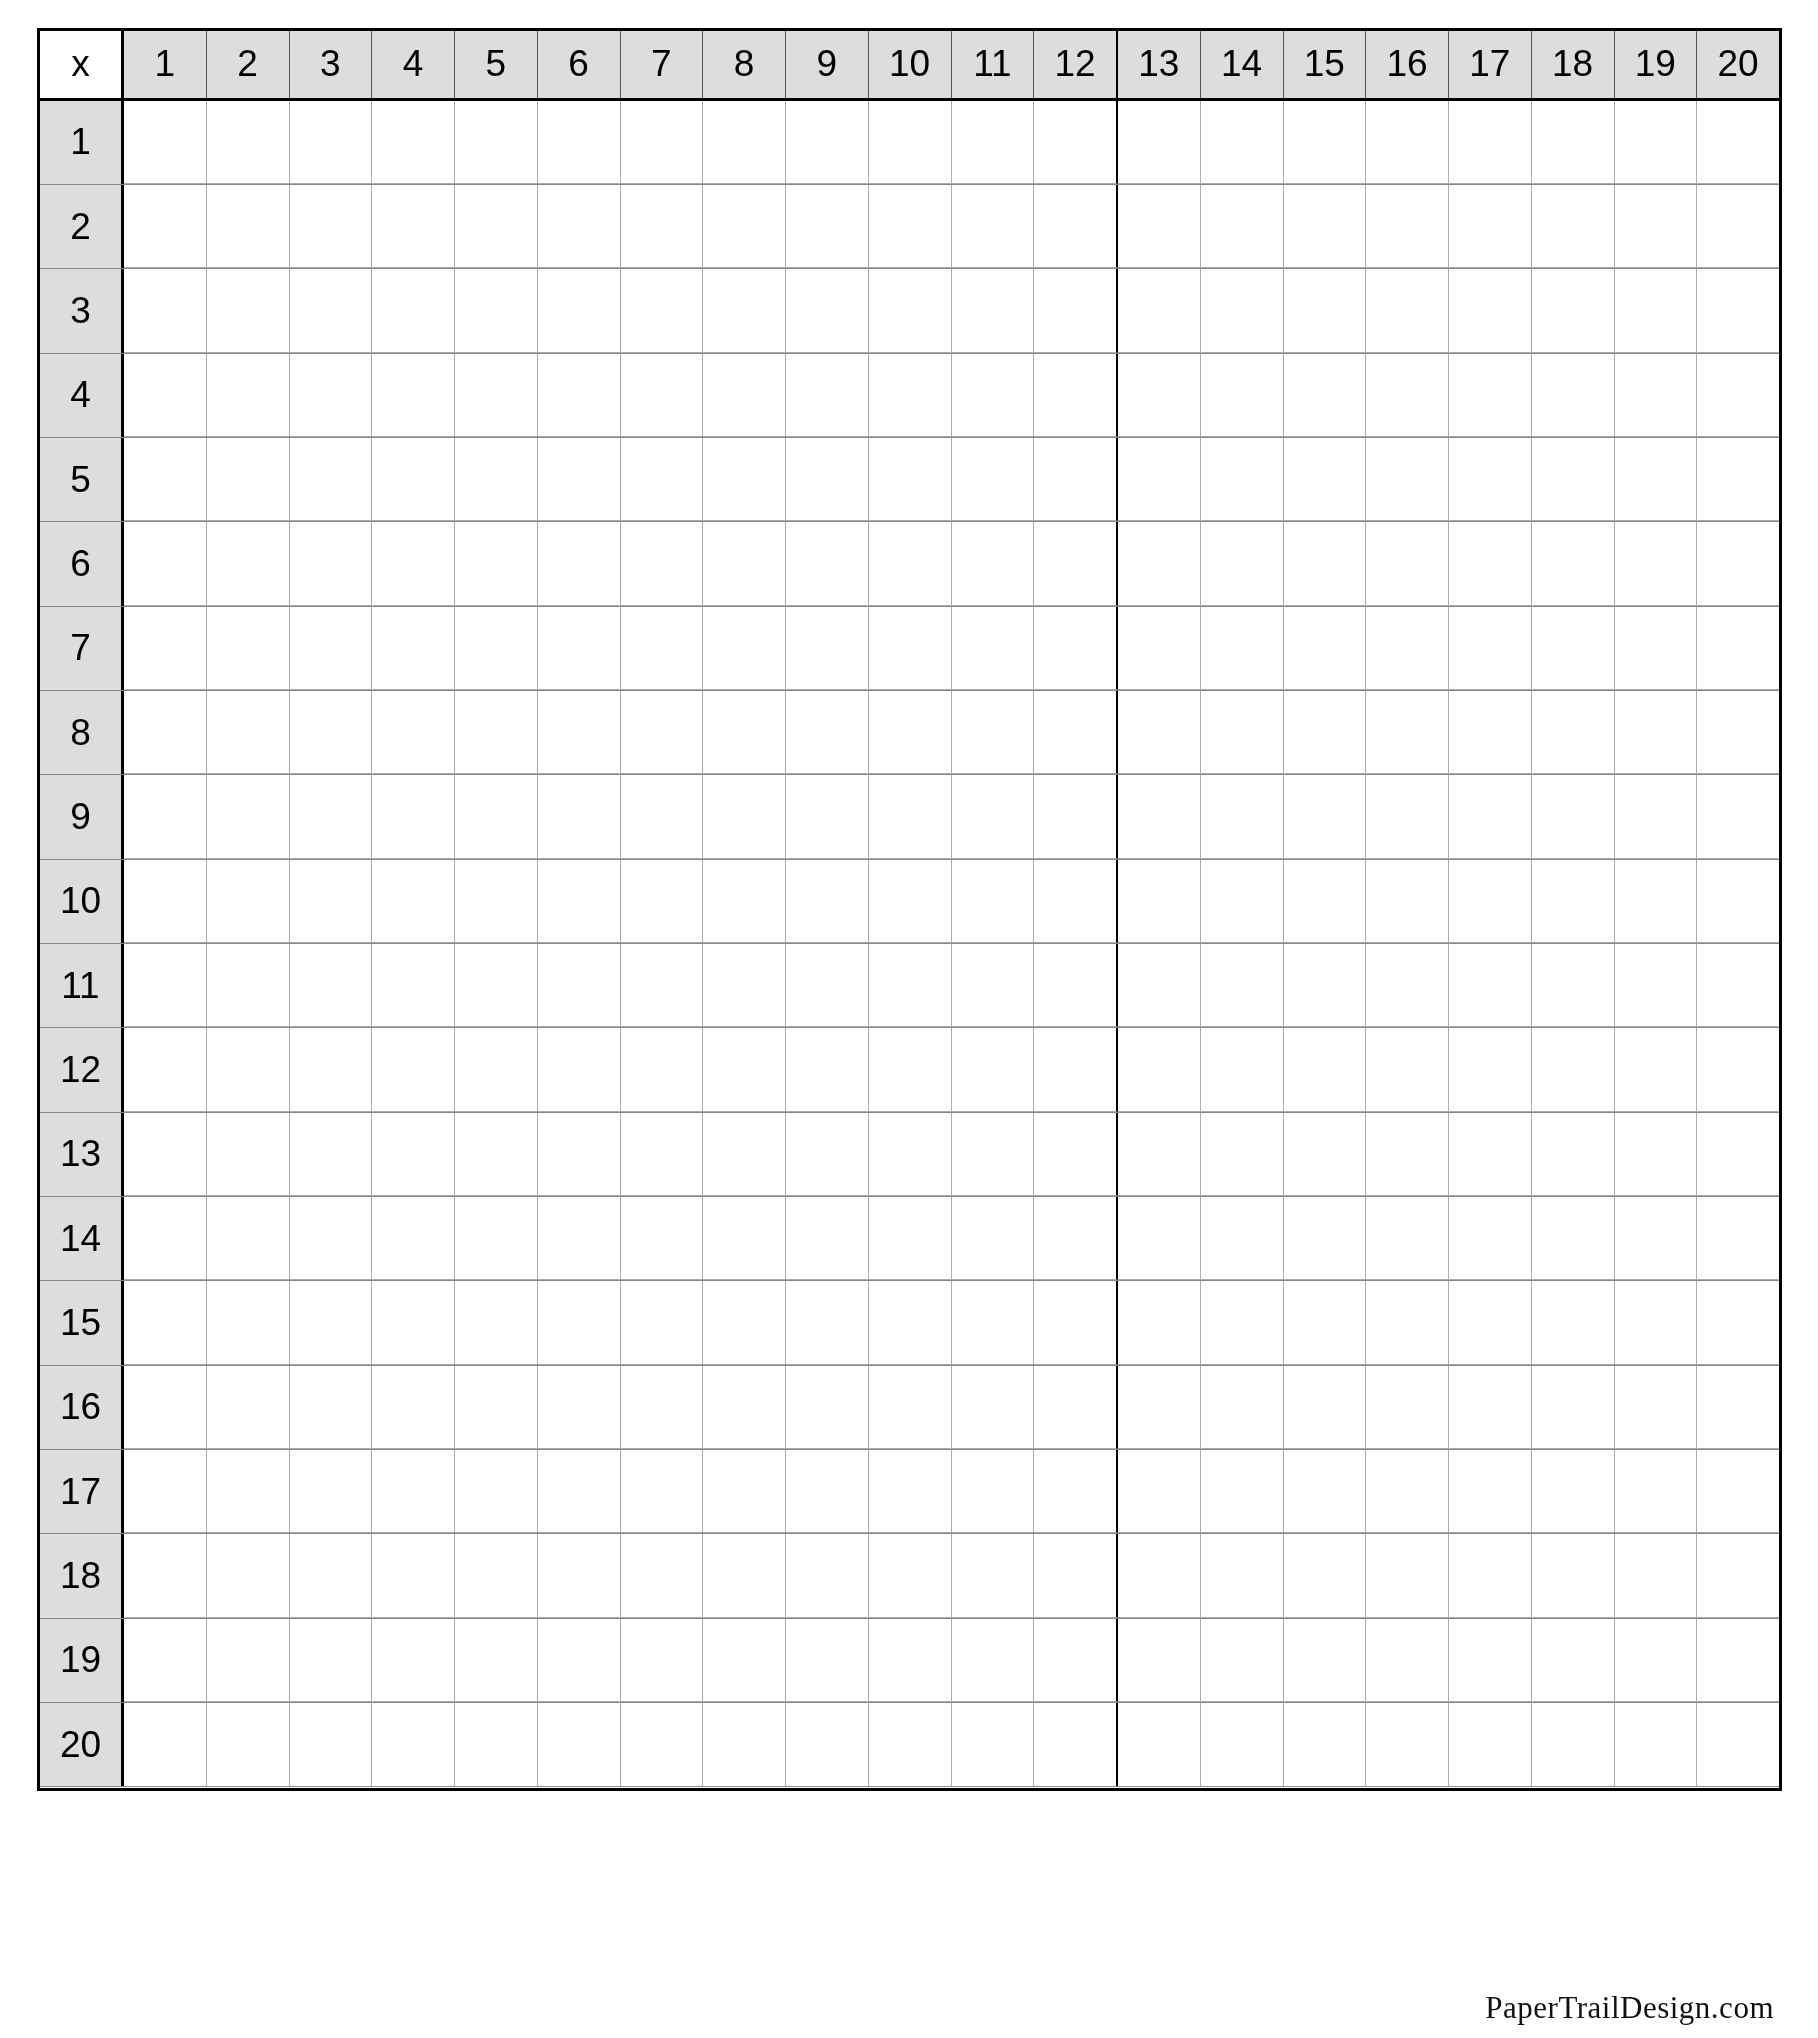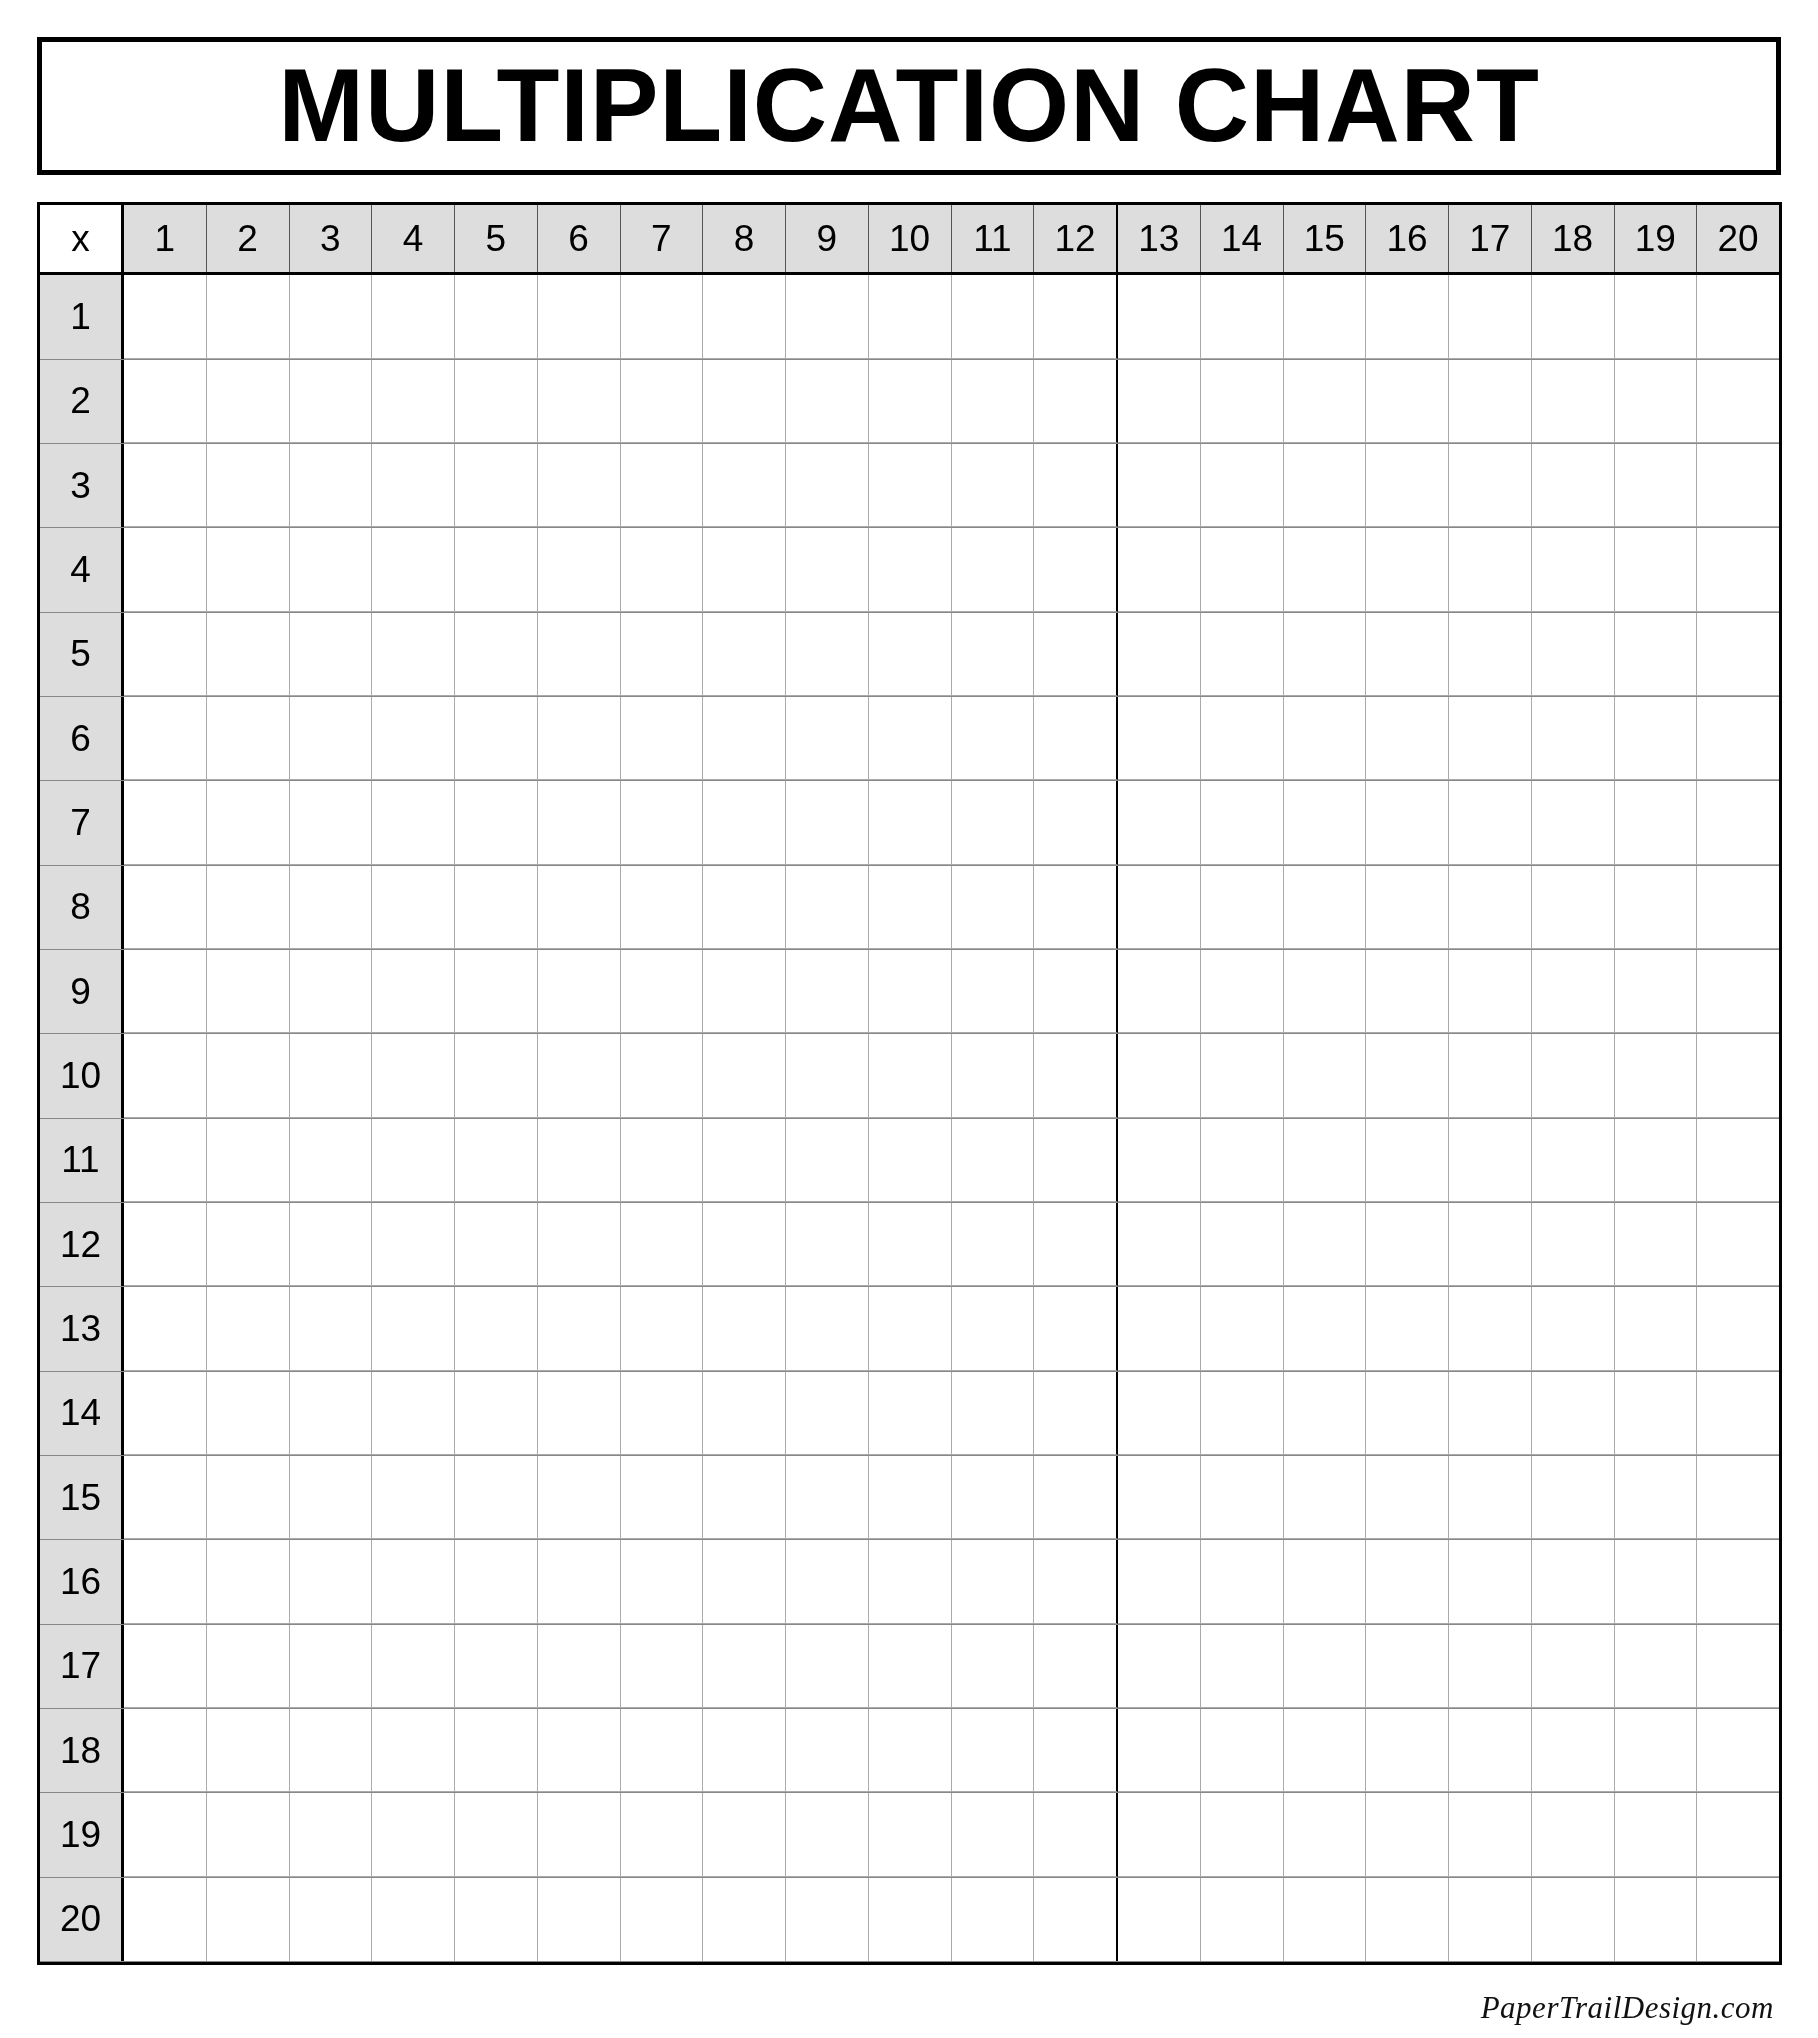--- a/index.html
+++ b/index.html
@@ -110,31 +110,27 @@
 
   
   .footer {
     position: absolute;
     right: 44px;
     bottom: 13px;
     font-size: 31px;
     color: #111111;
     font-family: "Liberation Serif", serif;
     letter-spacing: 0.5px;
-    font-style: italic;
   }
 </style>
 </head>
 <body>
 
 <div class="page">
 
-  <div class="title-box">
-    <div class="title-text">MULTIPLICATION CHART</div>
-  </div>
 
   <div class="grid-wrap">
 
     <div class="grid-row header-row">
       <div class="corner-cell">x</div>
       <div class="head-cell">1</div>
       <div class="head-cell">2</div>
       <div class="head-cell">3</div>
       <div class="head-cell">4</div>
       <div class="head-cell">5</div>

